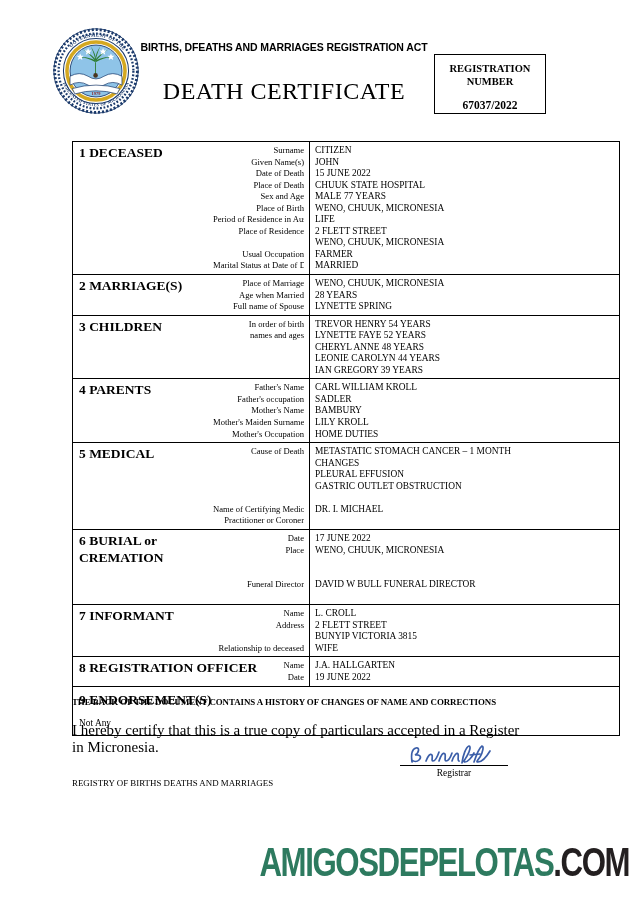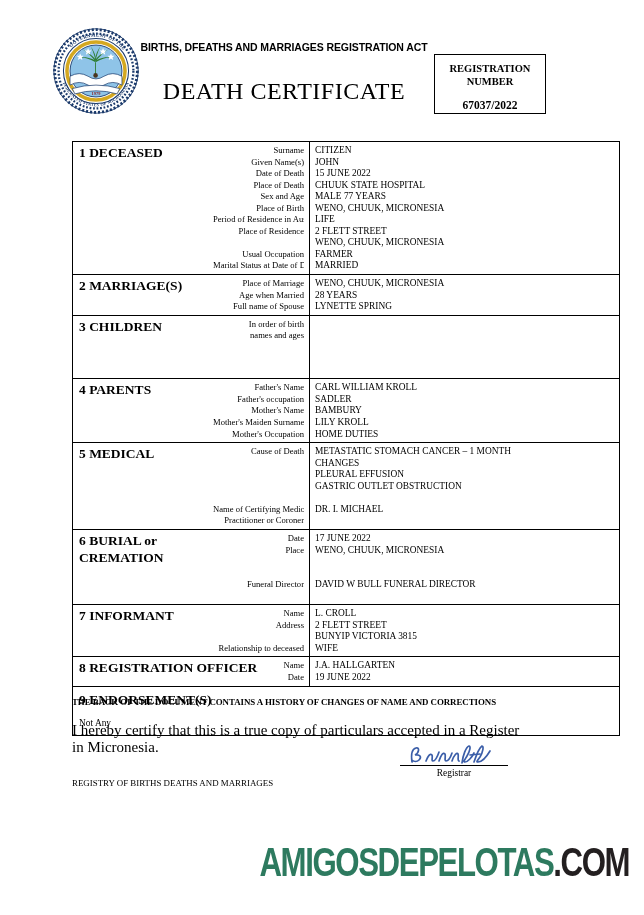--- a/index.html
+++ b/index.html
@@ -322,20 +322,27 @@
     </div>
     <div class="sec">
       <div class="sec-title">3 CHILDREN</div>
       <div class="sec-labels">
         <div class="lbl-row">In order of birth</div>
         <div class="lbl-row">names and ages</div>
         <div class="lbl-row spacer">&nbsp;</div>
         <div class="lbl-row spacer">&nbsp;</div>
         <div class="lbl-row spacer">&nbsp;</div>
       </div>
+      <div class="sec-values">
+        <div class="val-row">TREVOR HENRY 54 YEARS</div>
+        <div class="val-row">LYNETTE FAYE 52 YEARS</div>
+        <div class="val-row">CHERYL ANNE 48 YEARS</div>
+        <div class="val-row">LEONIE CAROLYN 44 YEARS</div>
+        <div class="val-row">IAN GREGORY 39 YEARS</div>
+      </div>
     </div>
     <div class="sec">
       <div class="sec-title">4 PARENTS</div>
       <div class="sec-labels">
         <div class="lbl-row">Father's Name</div>
         <div class="lbl-row">Father's occupation</div>
         <div class="lbl-row">Mother's Name</div>
         <div class="lbl-row">Mother's Maiden Surname</div>
         <div class="lbl-row">Mother's Occupation</div>
       </div>

